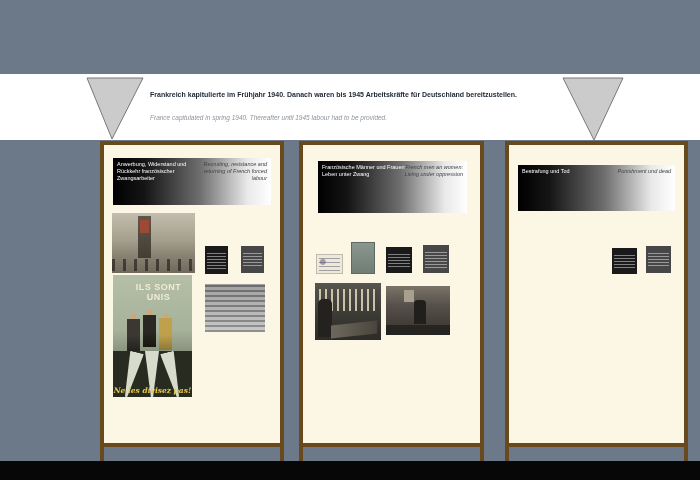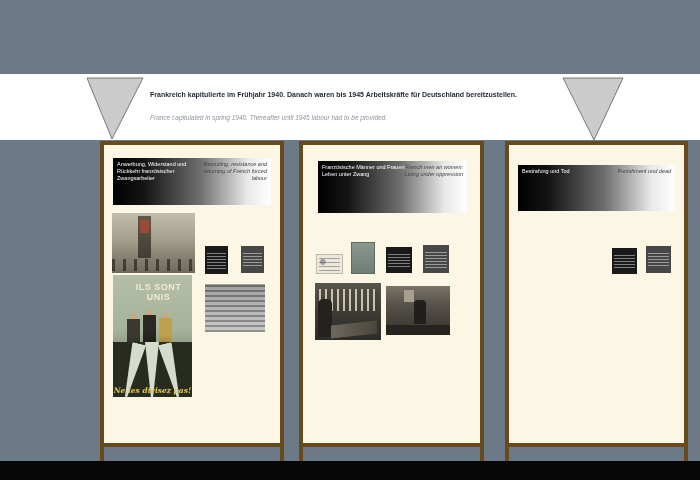--- a/index.html
+++ b/index.html
@@ -45,21 +45,21 @@
     background:linear-gradient(180deg,#b5bfa7 0%,#a6b29b 45%,#8b9480 62%);}
   .poster-title{position:absolute;top:7px;left:12px;right:0;text-align:center;
     font-size:9px;font-weight:bold;letter-spacing:.5px;color:#f1ebd2;}
   .fig{position:absolute;width:13px;height:38px;}
   .fig-a{left:14px;top:38px;background:radial-gradient(circle at 50% 3.5px,#d2a477 0 2.6px,transparent 3px),
     linear-gradient(180deg,transparent 0 6px,#3b3832 6px 60%,#22211d 100%);}
   .fig-b{left:30px;top:34px;background:radial-gradient(circle at 50% 3.5px,#d2a477 0 2.6px,transparent 3px),
     linear-gradient(180deg,transparent 0 6px,#2a2823 6px 60%,#17160f 100%);}
   .fig-c{left:46px;top:37px;background:radial-gradient(circle at 50% 3.5px,#d2a477 0 2.6px,transparent 3px),
     linear-gradient(180deg,transparent 0 6px,#bfa14b 6px 60%,#8f7836 100%);}
-  .poster-bottom{position:absolute;left:0;right:0;bottom:0;height:55px;background:#272b20;overflow:hidden;}
+  .poster-bottom{position:absolute;left:0;right:0;bottom:0;height:46px;background:#272b20;overflow:hidden;}
   .ray{position:absolute;top:0;width:14px;height:100%;background:#d7dbcc;
     clip-path:polygon(0 0,100% 0,58% 100%,42% 100%);transform-origin:bottom center;}
   .ray-1{left:6px;transform:rotate(14deg);}
   .ray-2{left:32px;}
   .ray-3{left:58px;transform:rotate(-14deg);}
   .poster-caption{position:absolute;bottom:2px;left:0;right:0;text-align:center;
     font-family:"DejaVu Serif",serif;font-style:italic;font-weight:bold;font-size:7.5px;color:#e9c94d;}
 
   .plaque{position:absolute;background:#1a1a1a;}
   .plaque.lighter{background:#474747;}

